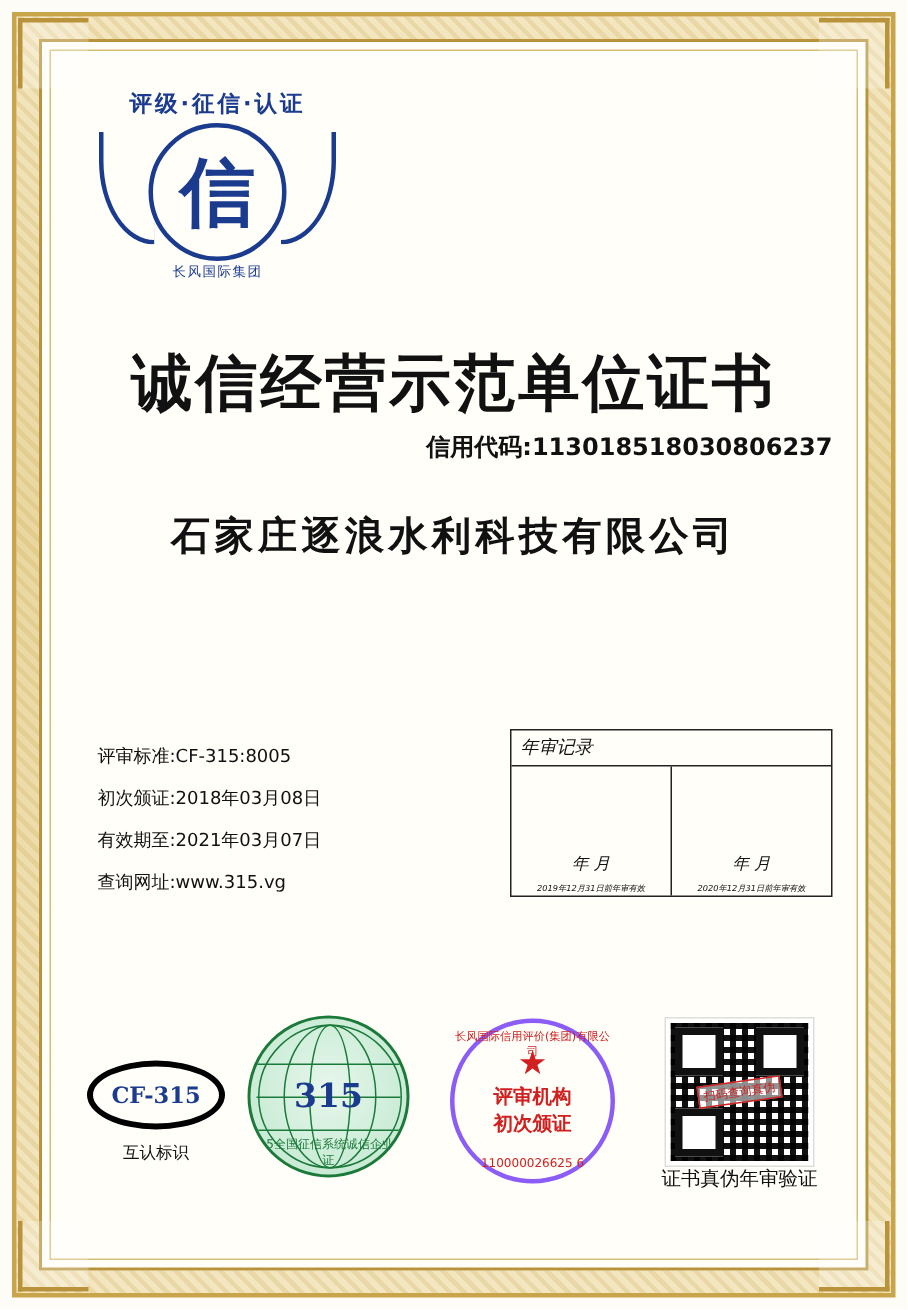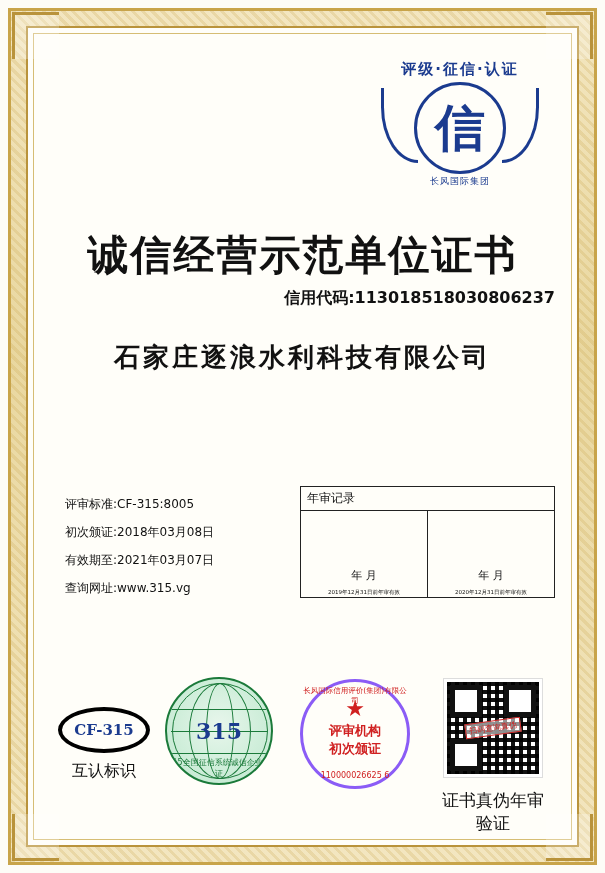--- a/index.html
+++ b/index.html
@@ -75,21 +75,21 @@
   }
 
   
   .emblem-wrap {
     position: absolute;
     left: 0;
     right: 0;
     top: 14px;
     height: 150px;
     display: flex;
-    justify-content: flex-end;
+    justify-content: flex-start;
   }
   .emblem {
     position: relative;
     width: 210px;
     height: 150px;
   }
   .emblem-arc-text {
     position: absolute;
     left: 0;
     right: 0;
@@ -209,24 +209,25 @@
     line-height: 28px;
     font-family: "DejaVu Sans", sans-serif;
   }
   .details div { white-space: nowrap; }
 
   
   .review-table {
     position: absolute;
     right: 10px;
     top: 446px;
-    width: 255px;
+    width: 215px;
     border: 1px solid #222;
     box-sizing: border-box;
     font-family: "DejaVu Sans", sans-serif;
+    font-style: italic;
   }
   .review-header {
     border-bottom: 1px solid #222;
     font-size: 12px;
     padding: 3px 6px;
     color: #111;
   }
   .review-body {
     display: flex;
     height: 86px;
@@ -281,21 +282,21 @@
     display: flex;
     align-items: center;
     justify-content: center;
     color: #1b3b8f;
     font-size: 15px;
     font-weight: bold;
     font-family: "DejaVu Serif", serif;
   }
   .cf-label {
     margin-top: 8px;
-    font-size: 16px;
+    font-size: 11px;
     color: #111;
     font-family: "DejaVu Sans", sans-serif;
   }
 
   
   .seal-globe { left: 120px; top: 2px; width: 118px; }
   .globe {
     position: relative;
     width: 104px;
     height: 104px;
@@ -441,22 +442,22 @@
     transform: translate(-50%,-50%) rotate(-8deg);
     font-size: 8px;
     color: #d02020;
     background: rgba(255,255,255,0.55);
     border: 1px solid #d02020;
     padding: 1px 3px;
     white-space: nowrap;
     font-family: "DejaVu Sans", sans-serif;
   }
   .qr-label {
-    margin-top: 12px;
-    font-size: 17px;
+    margin-top: 0;
+    font-size: 13px;
     color: #111;
     font-family: "DejaVu Sans", sans-serif;
   }
 </style>
 </head>
 <body>
 
 <div class="certificate">
 
   <div class="border-outer"></div>

